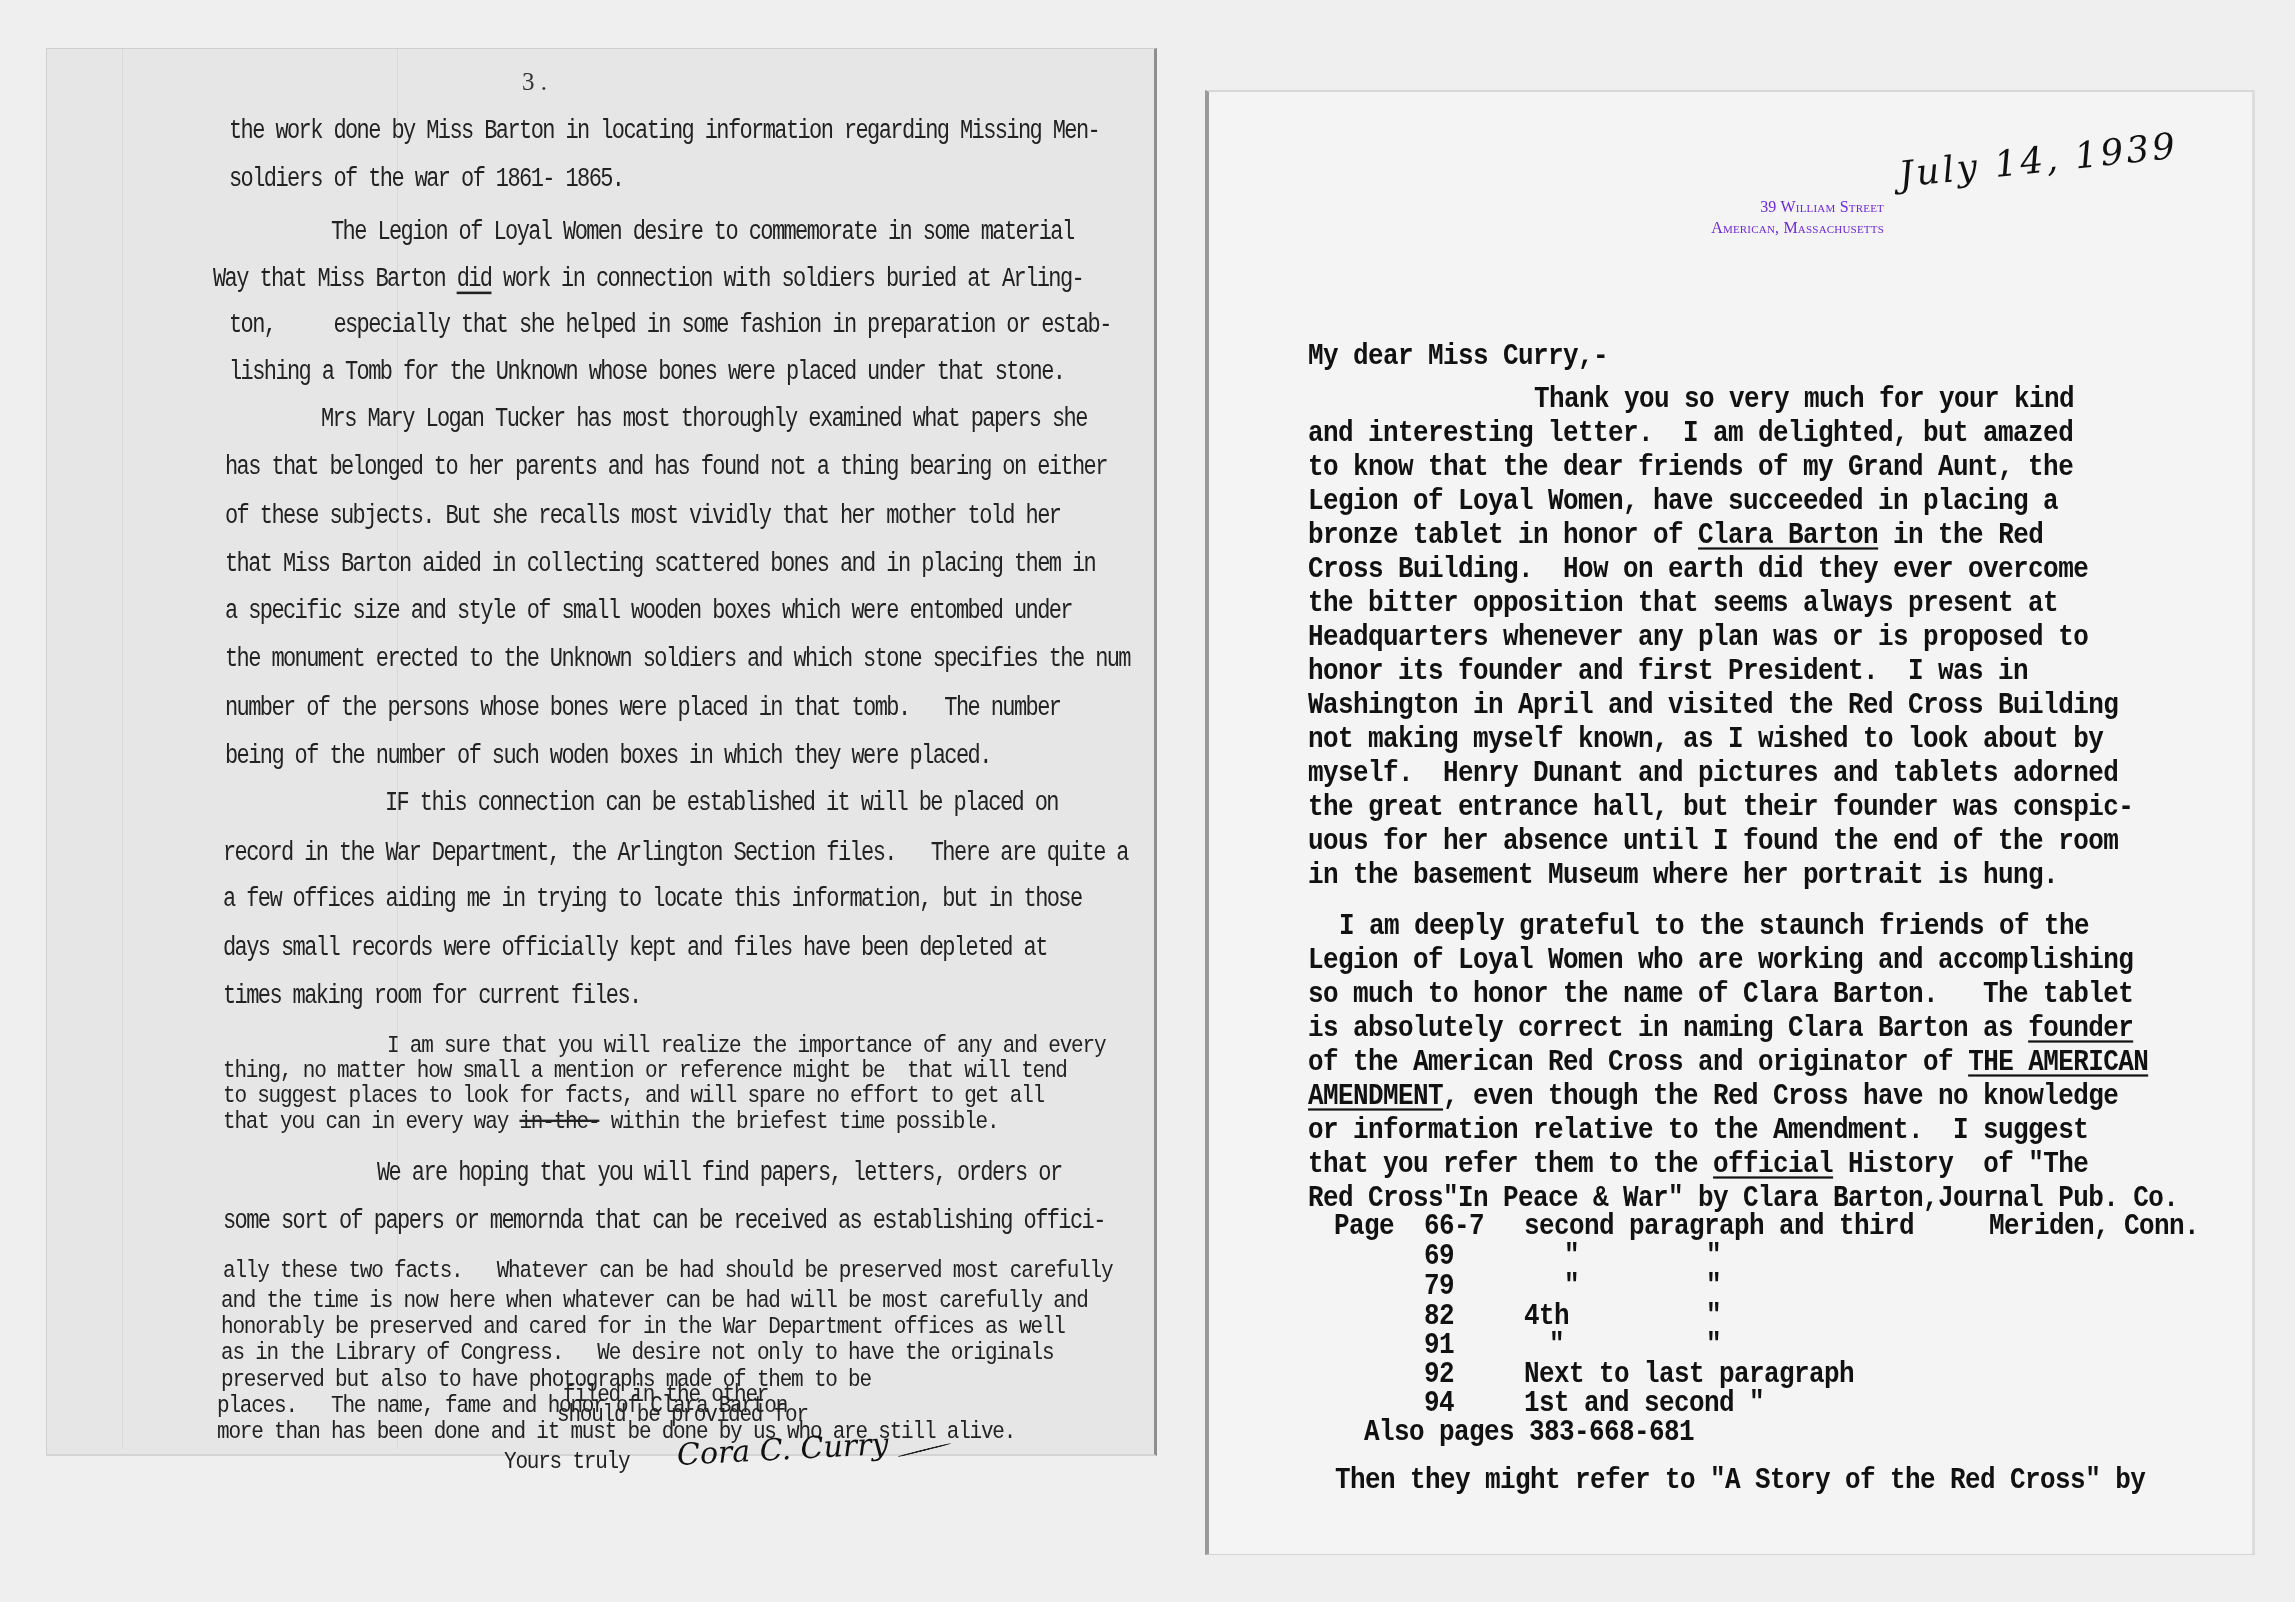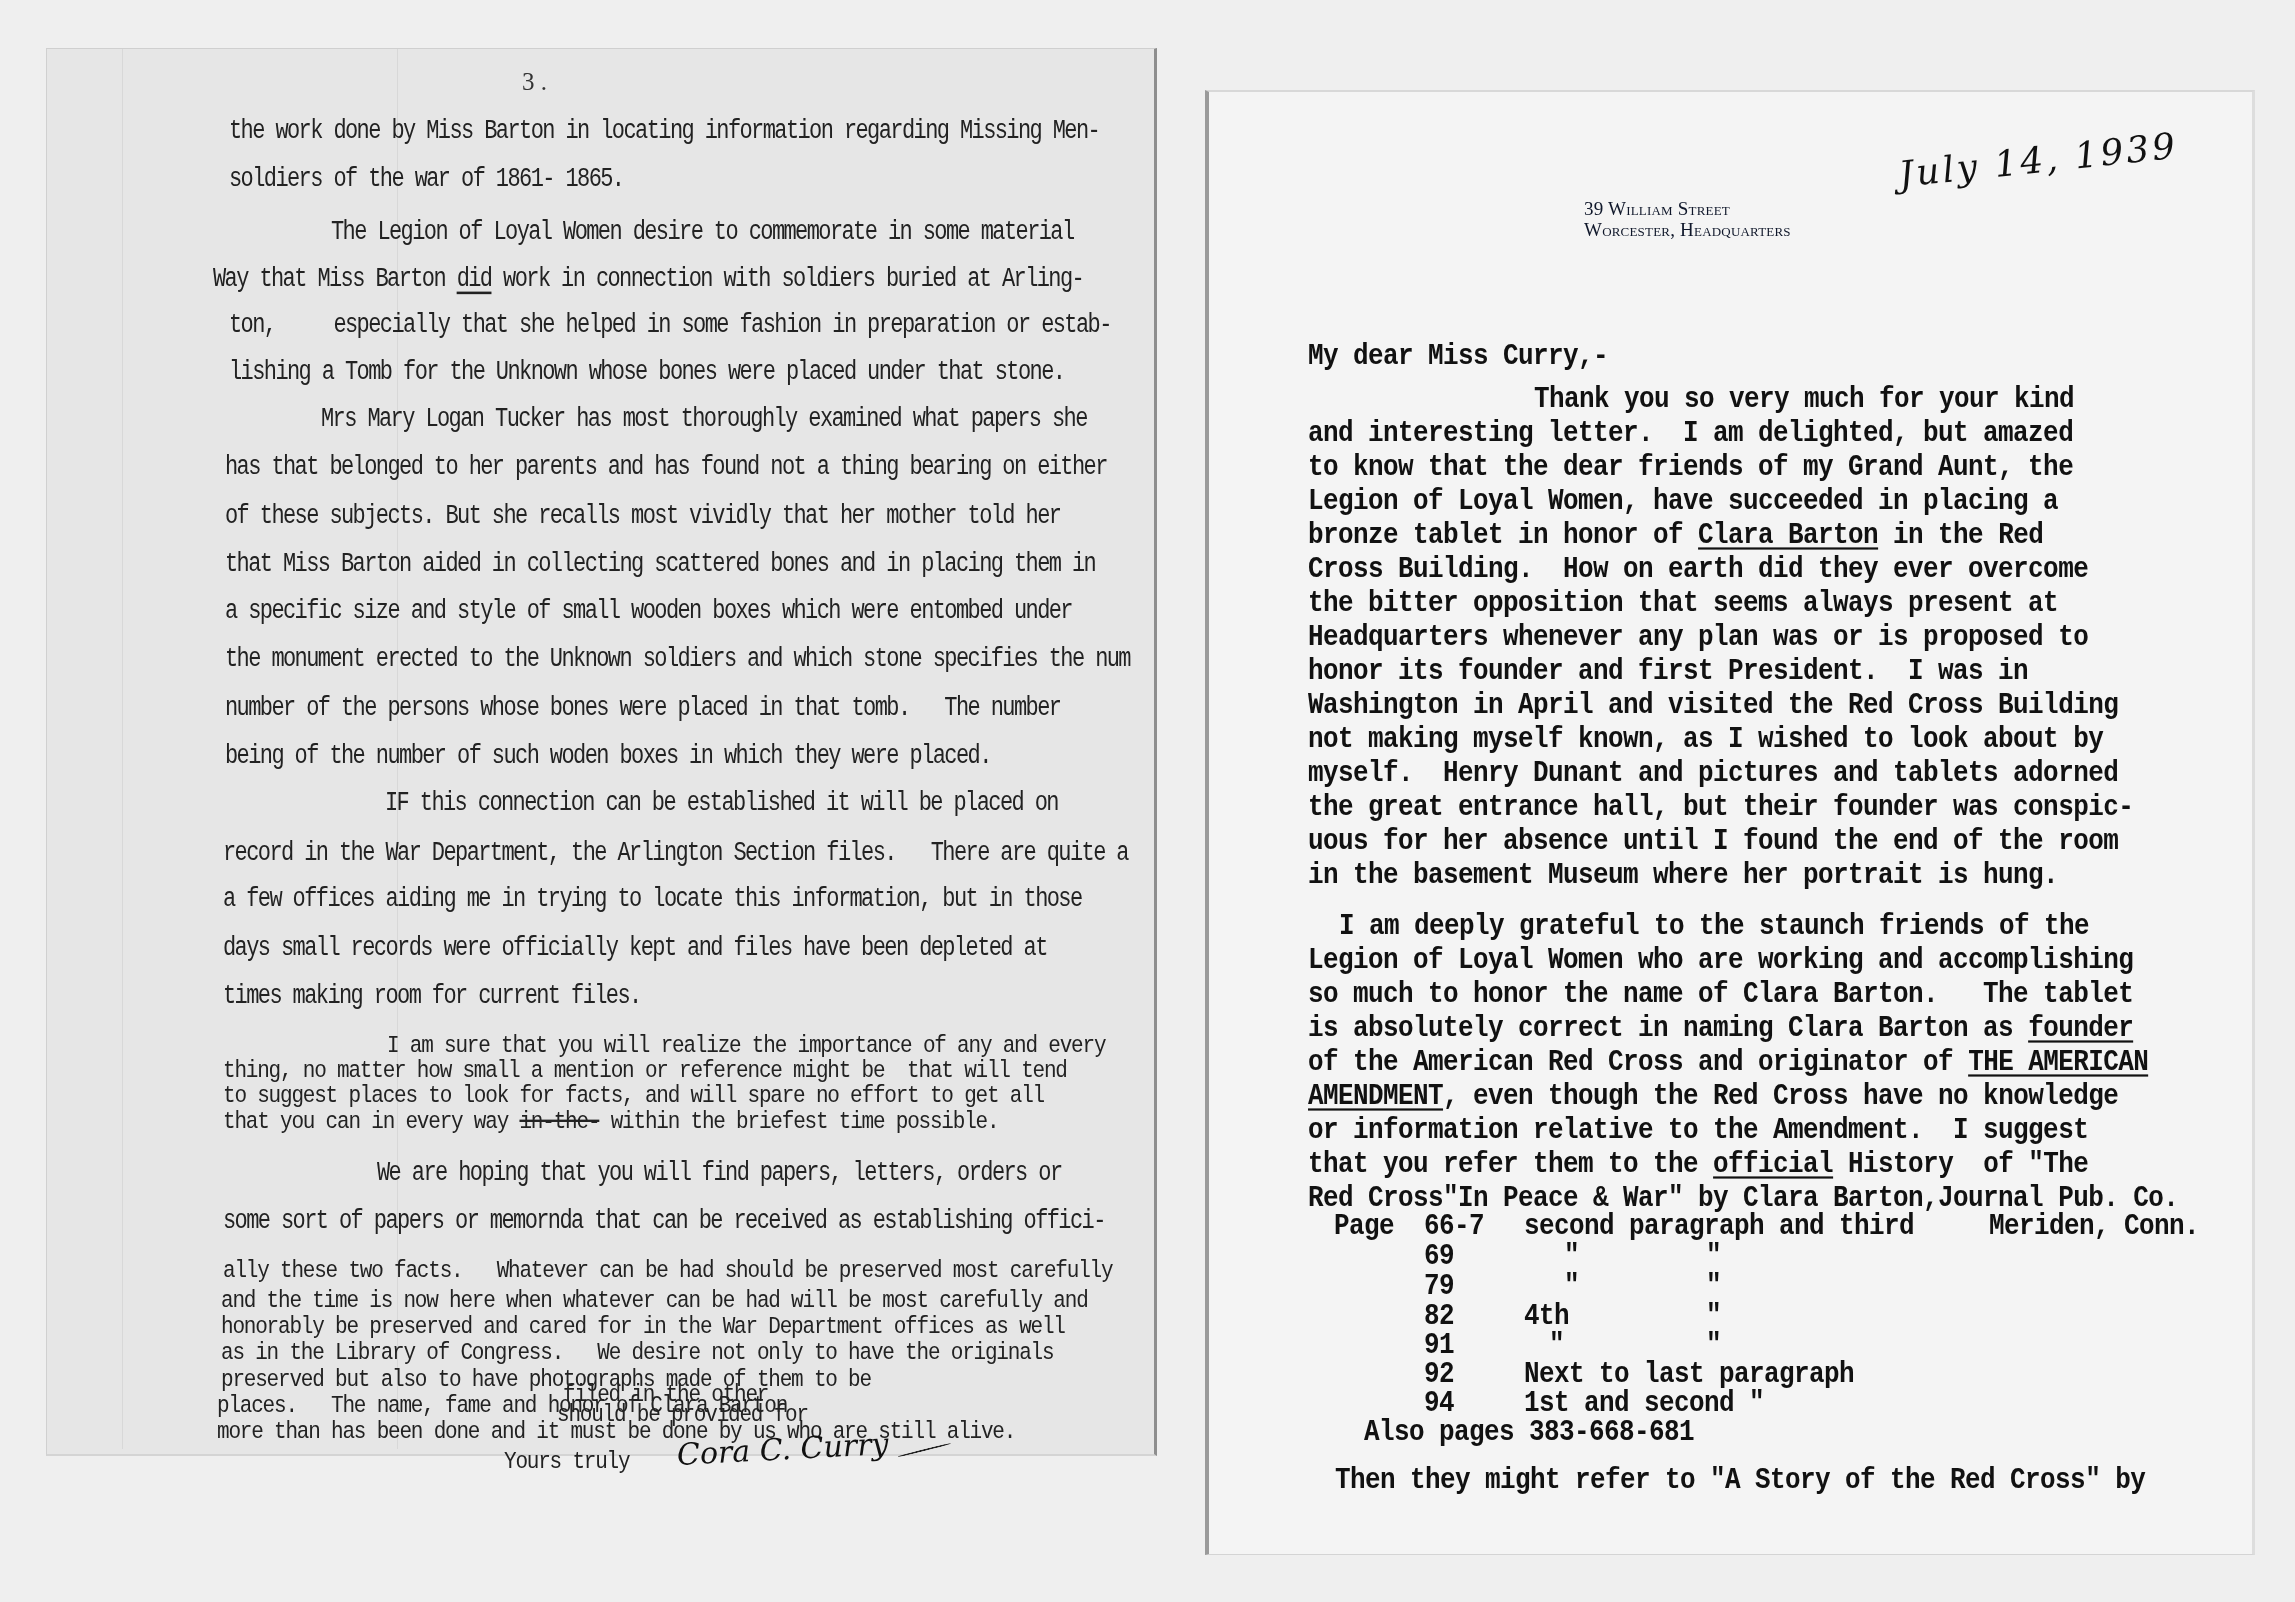--- a/index.html
+++ b/index.html
@@ -58,24 +58,24 @@
   }
   .u { text-decoration: underline; text-decoration-thickness: 2px; text-underline-offset: 4px; }
   .strike { text-decoration: line-through; text-decoration-thickness: 2px; }
   .pagenum {
     font-family: "Liberation Serif", "DejaVu Serif", serif;
     font-size: 25px; color: #333;
   }
   .letterhead {
     font-family: "Liberation Serif", "DejaVu Serif", serif;
     font-variant: small-caps;
-    font-size: 19px;
-    color: #0f172a;
+    font-size: 16px;
+    color: #6d28d9;
     letter-spacing: 0.2px;
-    text-align: left;
+    text-align: right;
     width: 300px;
   }
   .handwritten {
     font-family: "DejaVu Serif", "Liberation Serif", serif;
     font-style: italic;
     color: #111;
   }
   .date-hand { font-size: 36px; transform: rotate(-6deg); transform-origin: left center; letter-spacing: 3px; }
   .sig-hand { font-size: 30px; transform: rotate(-3deg); transform-origin: left center; }
   .sig-flourish {
@@ -138,21 +138,21 @@
   <div class="line lt small" style="left:457px;top:1400px;">Yours truly</div>
 
   <div class="line handwritten sig-hand" style="left:630px;top:1391px;">Cora C. Curry</div>
   <div class="sig-flourish" style="left:850px;top:1400px;"></div>
 </div>
 
 <div class="page" id="right-page">
   <div class="line handwritten date-hand" style="left:690px;top:65px;">July 14, 1939</div>
 
   <div class="line letterhead" style="left:375px;top:107px;">39 William Street</div>
-  <div class="line letterhead" style="left:375px;top:128px;">Worcester, Headquarters</div>
+  <div class="line letterhead" style="left:375px;top:128px;">American, Massachusetts</div>
 
   <div class="line rt" style="left:99px;top:250px;">My dear Miss Curry,-</div>
 
   <div>
     <div class="line rt" style="left:325px;top:293px;">Thank you so very much for your kind</div>
     <div class="line rt" style="left:99px;top:327px;">and interesting letter.  I am delighted, but amazed</div>
     <div class="line rt" style="left:99px;top:361px;">to know that the dear friends of my Grand Aunt, the</div>
     <div class="line rt" style="left:99px;top:395px;">Legion of Loyal Women, have succeeded in placing a</div>
     <div class="line rt" style="left:99px;top:429px;"><span>bronze tablet in honor of </span><span class="u">Clara Barton</span><span> in the Red</span></div>
     <div class="line rt" style="left:99px;top:463px;">Cross Building.  How on earth did they ever overcome</div>

